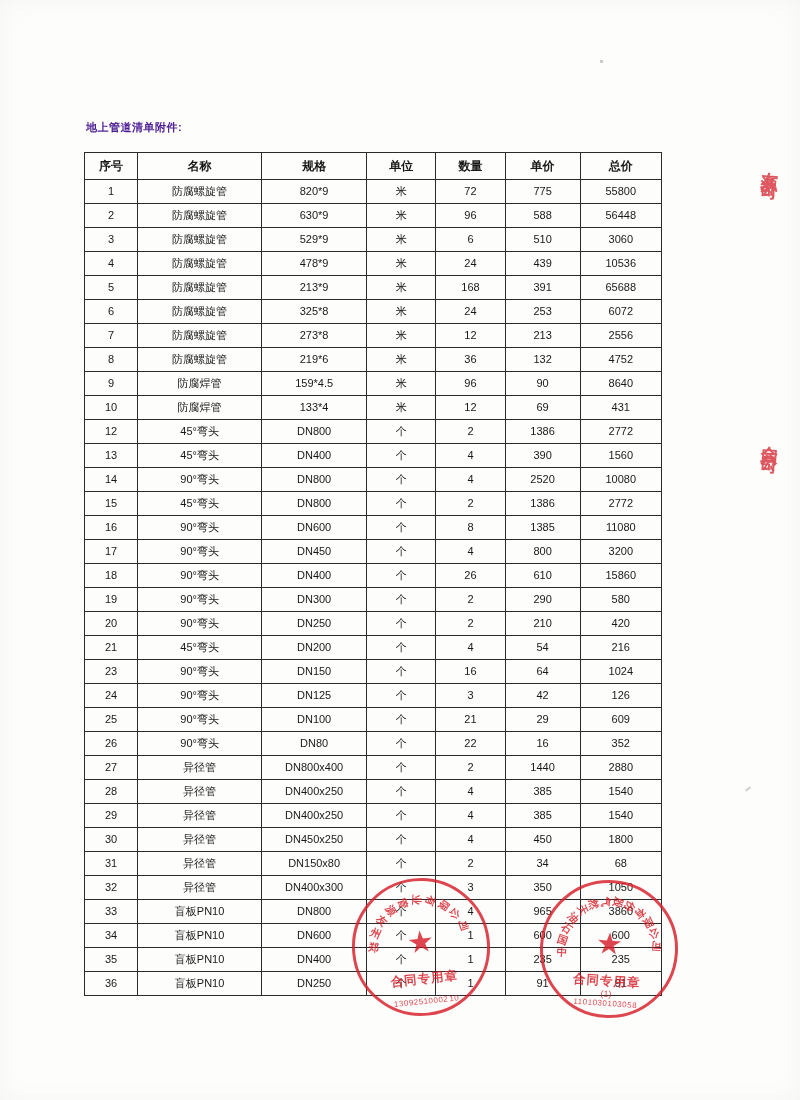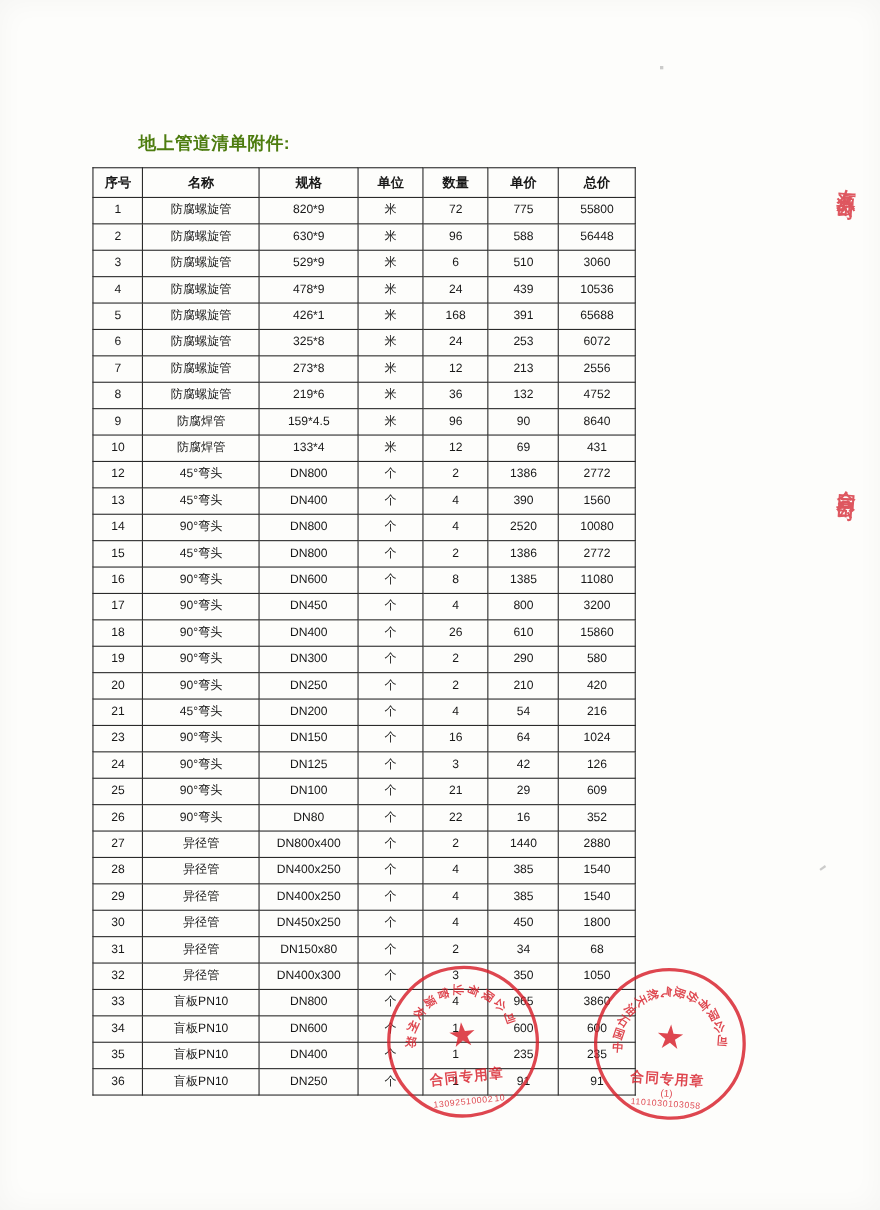--- a/index.html
+++ b/index.html
@@ -26,32 +26,31 @@
     position: absolute;
     inset: 0;
     box-shadow: inset 0 0 26px rgba(0,0,0,0.035);
     pointer-events: none;
   }
 
   .doc-title {
     position: absolute;
     left: 86px;
     top: 120px;
-    font-size: 16px;
+    font-size: 11px;
     font-weight: bold;
     letter-spacing: 0.5px;
-    color: #4d7c0f;
-    margin-left: 40px;
+    color: #4c1d95;
   }
 
   .table-wrap {
     position: absolute;
     left: 84px;
     top: 152px;
-    width: 494px;
+    width: 578px;
   }
 
   table.listing {
     border-collapse: collapse;
     width: 100%;
     table-layout: fixed;
     background: transparent;
   }
   table.listing th,
   table.listing td {
@@ -237,21 +236,21 @@
             <td>防腐螺旋管</td>
             <td>478*9</td>
             <td>米</td>
             <td>24</td>
             <td>439</td>
             <td>10536</td>
           </tr>
           <tr>
             <td>5</td>
             <td>防腐螺旋管</td>
-            <td>426*1</td>
+            <td>213*9</td>
             <td>米</td>
             <td>168</td>
             <td>391</td>
             <td>65688</td>
           </tr>
           <tr>
             <td>6</td>
             <td>防腐螺旋管</td>
             <td>325*8</td>
             <td>米</td>

